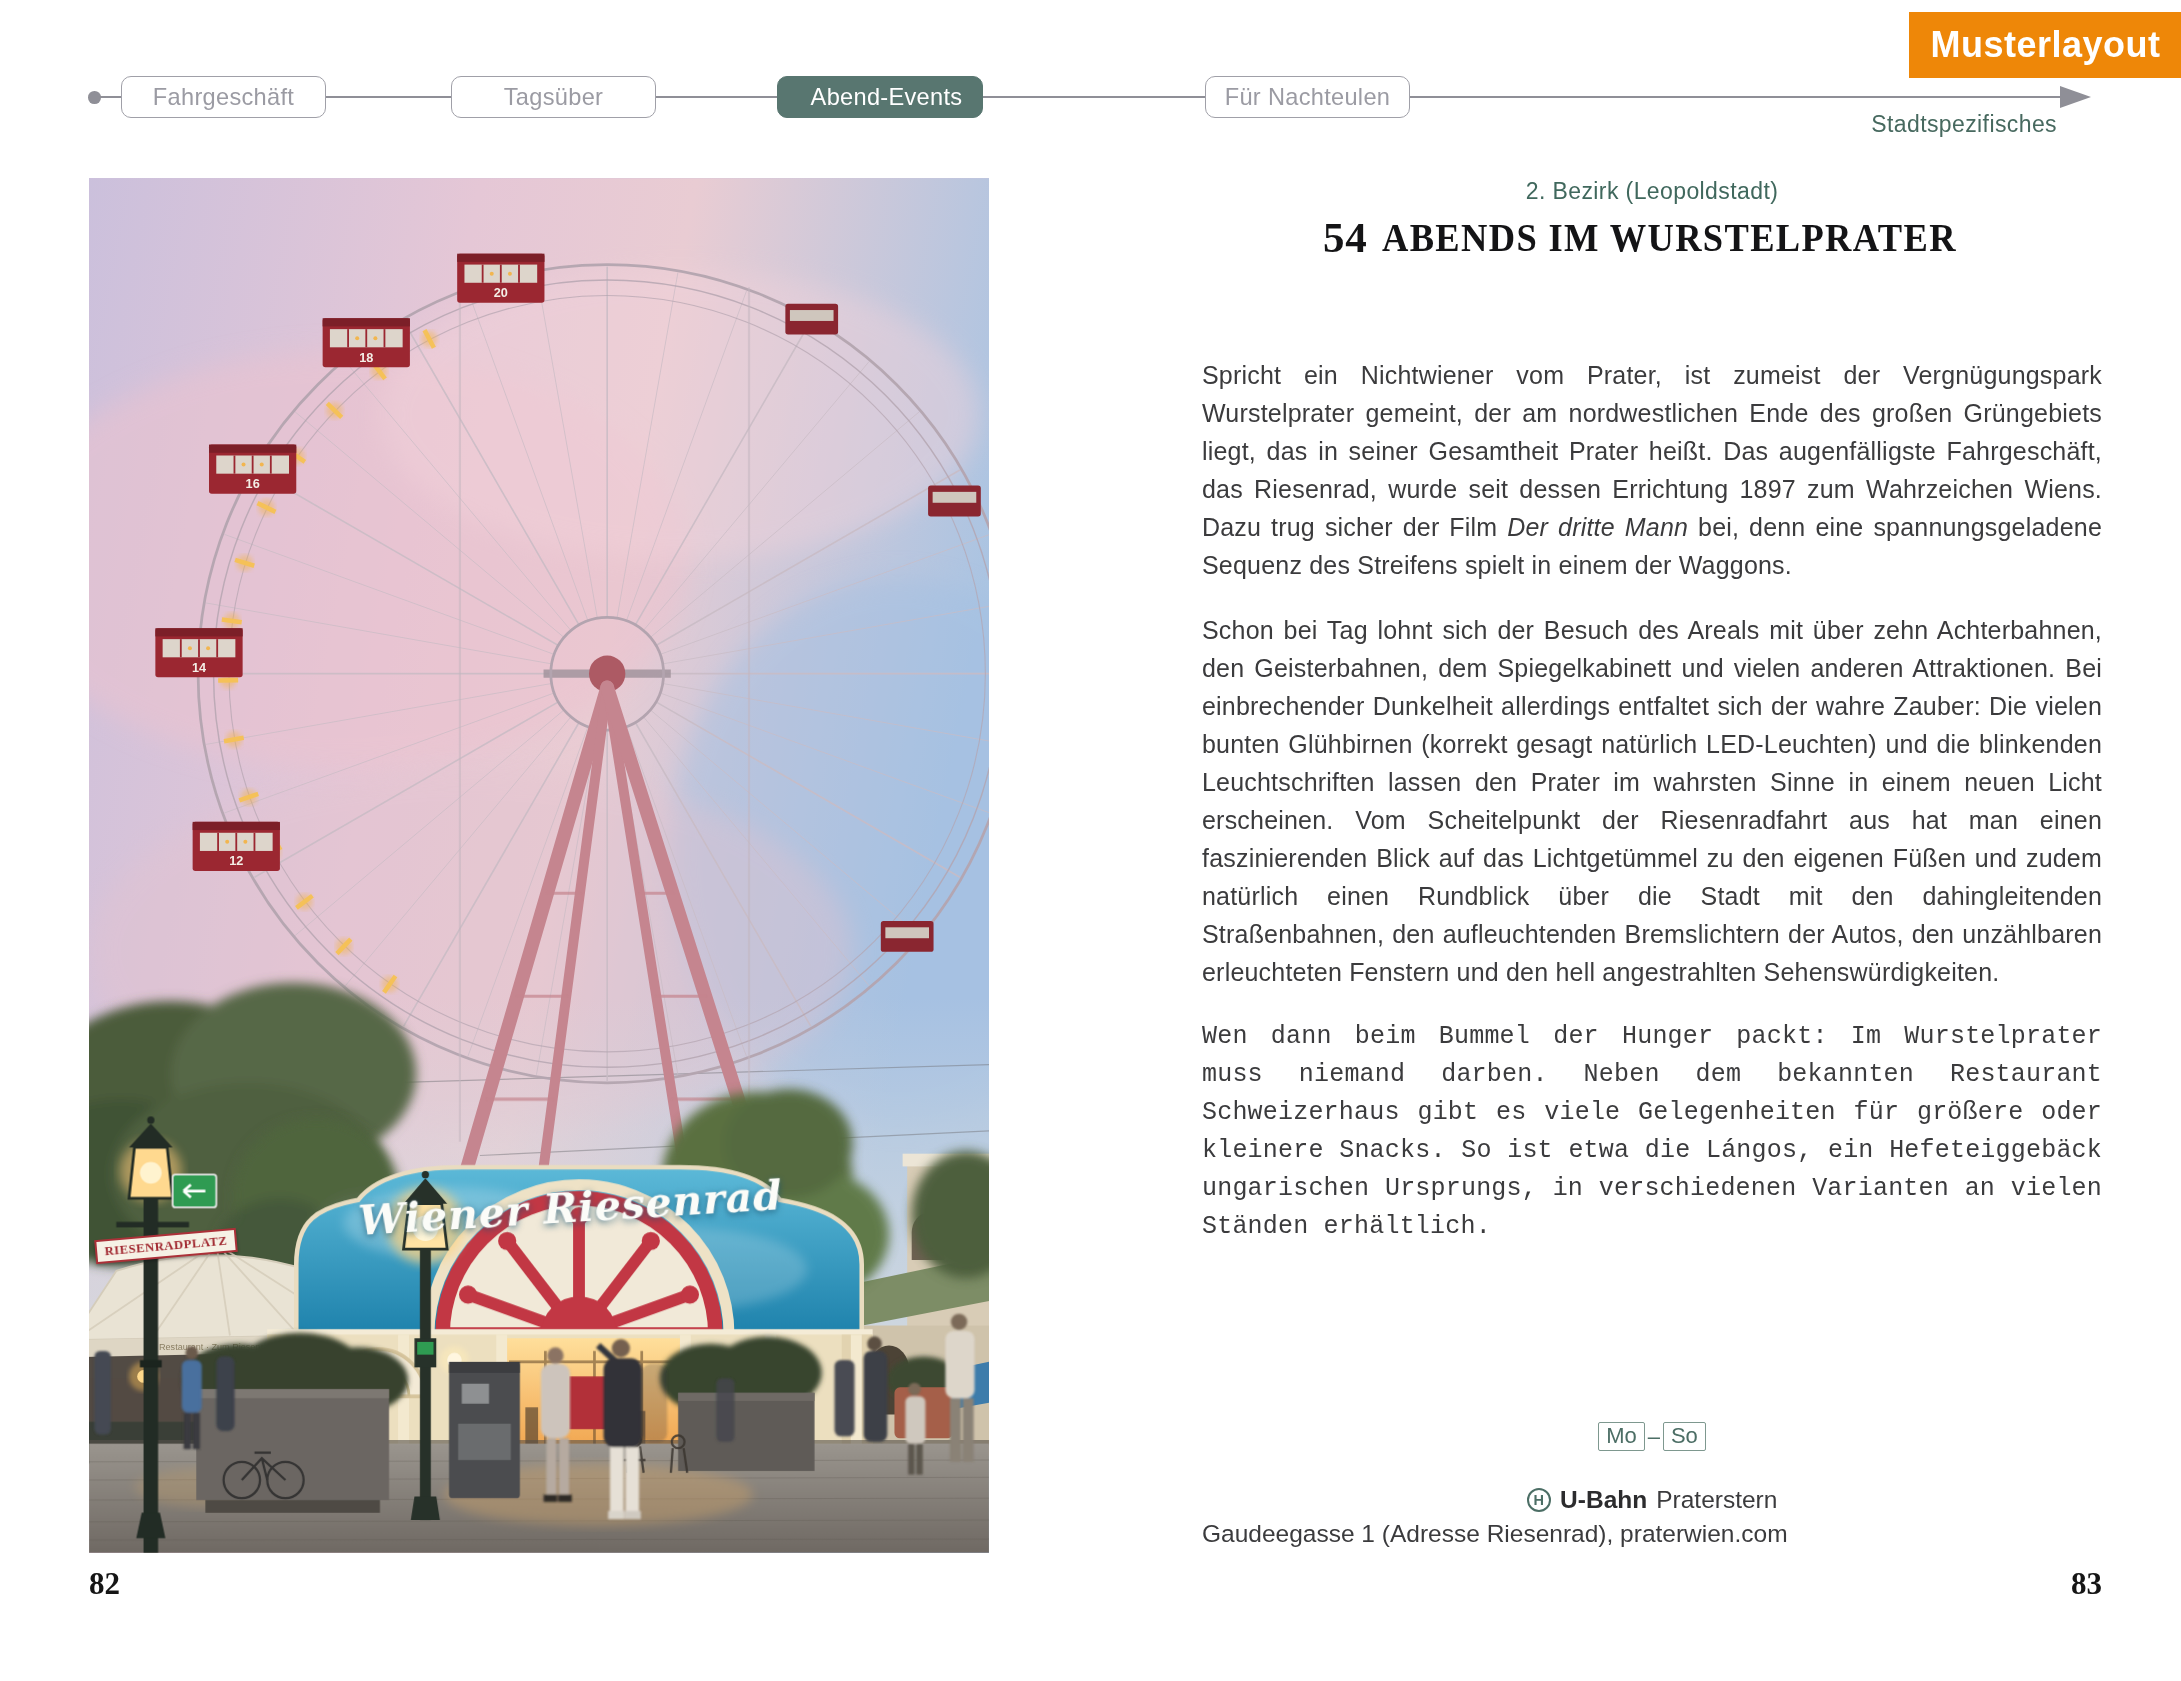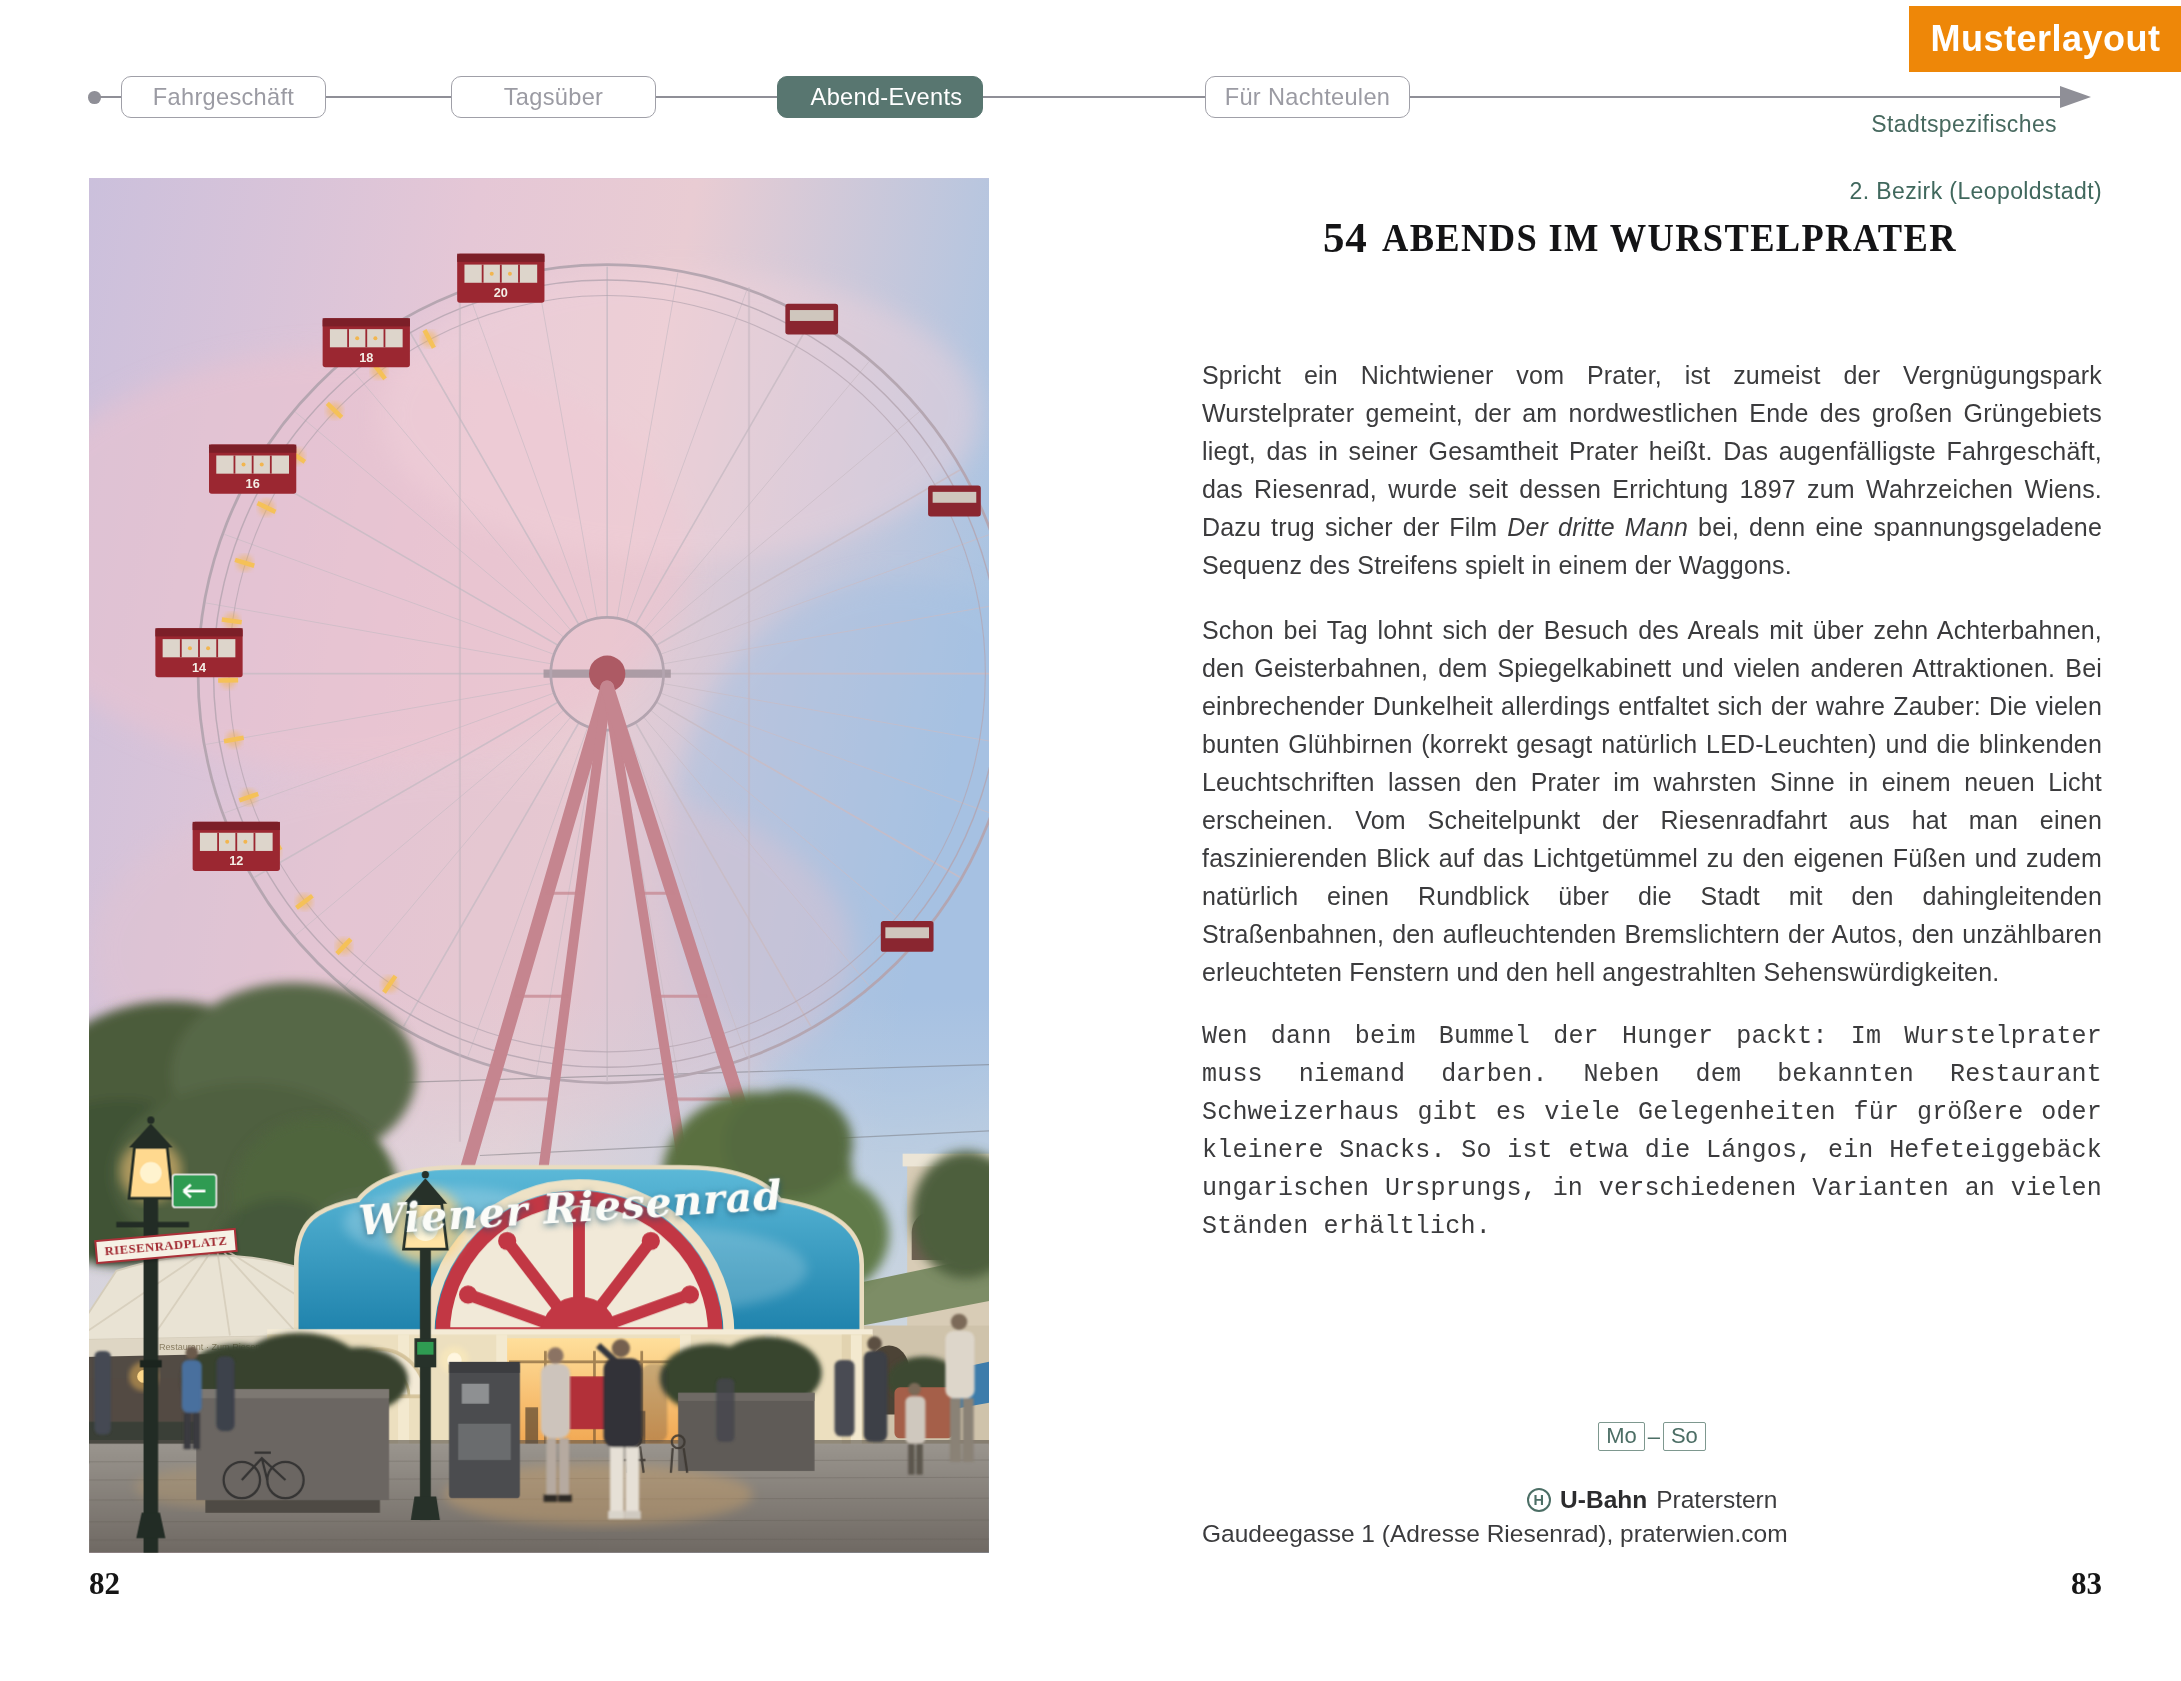--- a/index.html
+++ b/index.html
@@ -1,20 +1,20 @@
 <!DOCTYPE html>
 <html lang="de" style="font-size:14.5px"><head>
 <meta charset="utf-8">
 <style>
   html,body{margin:0;padding:0;background:#ffffff;}
   body{width:2182px;height:1682px;position:relative;font-family:"Liberation Sans",sans-serif;overflow:hidden;}
   .abs{position:absolute;}
 
   
-  .banner{left:1909px;top:6px;width:273px;height:66px;background:#ee8708;color:#fff;
+  .banner{left:1909px;top:12px;width:273px;height:66px;background:#ee8708;color:#fff;
     display:flex;align-items:center;justify-content:center;font-size:36px;font-weight:700;letter-spacing:0.5px;}
 
   
   .tl-line{left:95px;top:96px;width:1987px;height:1.8px;background:#8f8f97;}
   .tl-dot{left:88px;top:91px;width:12.7px;height:12.7px;border-radius:50%;background:#8f8f97;}
   .tl-arrow{left:2060px;top:86px;width:0;height:0;border-left:31px solid #8f8f97;
     border-top:11.8px solid transparent;border-bottom:11.8px solid transparent;}
   .tab{top:76px;height:42px;border-radius:10px;display:flex;align-items:center;justify-content:center;
     font-size:23.6px;letter-spacing:0.3px;box-sizing:border-box;cursor:pointer;}
   .tab.inactive{background:#ffffff;border:1.8px solid #a0a0a8;color:#9b9ba3;}
@@ -25,21 +25,21 @@
   .figure{left:89px;top:178px;width:900px;height:1375px;overflow:hidden;background:#cfc3dd;}
   .figure svg{position:absolute;left:0;top:0;}
   .sign-script{left:227px;top:1006px;width:509px;text-align:center;transform:rotate(-3.5deg);
     font-family:"DejaVu Serif",serif;font-style:italic;font-weight:700;font-size:41px;color:#fbfcf8;
     letter-spacing:0.9px;text-shadow:0 1.8px 7.3px rgba(20,80,110,.75),0 0 1.8px rgba(255,255,255,.6);}
   .street-sign{left:5.5px;top:1056px;width:142px;box-sizing:border-box;background:#f6f1e5;border:2.7px solid #ab3038;
     color:#a12830;font-family:"Liberation Serif",serif;font-weight:700;font-size:12.7px;text-align:center;
     letter-spacing:0.5px;padding:2.7px 0.9px;transform:rotate(-5deg);box-shadow:0 1.8px 3.6px rgba(0,0,0,.35);}
 
   
-  .kicker{left:1202px;top:178px;width:900px;text-align:right;font-size:23px;color:#40685d;letter-spacing:0.4px;}
+  .kicker{left:1202px;top:178px;width:900px;text-align:center;font-size:23px;color:#40685d;letter-spacing:0.4px;}
   .title-row{left:1202px;top:213px;width:900px;text-align:center;color:#141416;white-space:nowrap;}
   .title-num{font-family:"Liberation Serif",serif;font-weight:700;font-size:43px;letter-spacing:0.9px;}
   .title-main{font-family:"Liberation Serif",serif;font-weight:600;font-size:38px;letter-spacing:1.4px;
     display:inline-block;transform:scale(.96,1.06);transform-origin:left bottom;margin-left:14.5px;}
   .body-copy{left:1202px;top:356px;width:900px;font-size:25px;line-height:38px;color:#3b3b3d;
     font-weight:300;letter-spacing:0.2px;}
   .body-copy p{margin:0 0 27px 0;text-align:justify;}
   .body-copy p:last-child{margin-bottom:7px;font-family:Liberation Mono, monospace;}
   .body-copy i{font-style:italic;}
 

